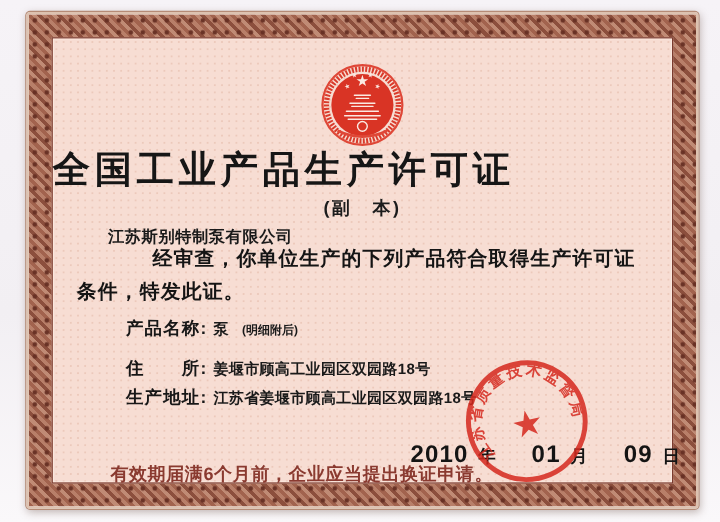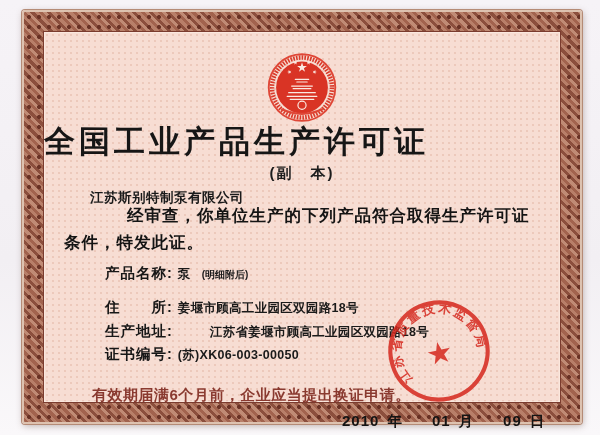--- a/index.html
+++ b/index.html
@@ -40,24 +40,24 @@
     position:absolute;left:0;top:132px;width:100%;
     text-align:center;font-size:15px;font-weight:700;color:#1c1c1c;letter-spacing:2px;
   }
   .company{position:absolute;left:46px;top:157px;font-size:13.5px;font-weight:700;color:#1a1a1a;letter-spacing:.5px;}
   .body1{position:absolute;left:83px;top:173px;margin:0;font-size:16.5px;font-weight:800;color:#141414;letter-spacing:1px;}
   .body2{position:absolute;left:20px;top:200px;margin:0;font-size:16.5px;font-weight:700;color:#141414;letter-spacing:1px;}
   .row{position:absolute;left:61px;display:flex;align-items:baseline;white-space:nowrap;}
   .row .lbl{font-size:14.5px;font-weight:800;color:#171717;letter-spacing:1px;}
   .row .val{font-size:12.5px;font-weight:700;color:#1a1a1a;margin-left:5px;letter-spacing:.3px;}
   .row .val-small{font-size:10px;font-weight:700;color:#1a1a1a;margin-left:11px;}
-  .row-0{top:232px;} .row-1{top:266px;} .row-2{top:290px;gap:32px;} .row-3{top:313px;} .row-4{top:336px;}
+  .row-0{top:232px;} .row-1{top:266px;} .row-2{top:290px;} .row-3{top:313px;} .row-4{top:336px;}
   .note{position:absolute;left:48px;top:354px;font-size:15px;font-weight:700;color:#8a3a30;letter-spacing:.5px;}
   .date-row{position:absolute;left:298px;top:336px;display:flex;align-items:baseline;font-weight:800;color:#141414;white-space:nowrap;}
-  .date-row .num{font-size:15px;letter-spacing:1px;margin-top:44px;}
+  .date-row .num{font-size:20px;letter-spacing:1px;}
   .date-row .unit{font-size:14.5px;}
   .g8{margin-left:8px;} .g30{margin-left:30px;}
   .seal{position:absolute;left:340px;top:264px;width:110px;height:110px;pointer-events:none;}
   .seal svg{width:100%;height:100%;}
 </style>
 </head>
 <body>
 
 <div class="stage">
   <div class="cert">
@@ -103,24 +103,20 @@
         <span class="val-small">(明细附后)</span>
       </div>
       <div class="row row-1">
         <span class="lbl">住　　所:</span>
         <span class="val">姜堰市顾高工业园区双园路18号</span>
       </div>
       <div class="row row-2">
         <span class="lbl">生产地址:</span>
         <span class="val">江苏省姜堰市顾高工业园区双园路18号</span>
       </div>
-      <div class="row row-3">
-        <span class="lbl">证书编号:</span>
-        <span class="val">(苏)XK06-003-00050</span>
-      </div>
 
       <div class="note">有效期届满6个月前，企业应当提出换证申请。</div>
 
       <div class="date-row">
         <span class="num">2010</span>
         <span class="unit g8">年</span>
         <span class="num g30">01</span>
         <span class="unit g8">月</span>
         <span class="num g30">09</span>
         <span class="unit g8">日</span>

